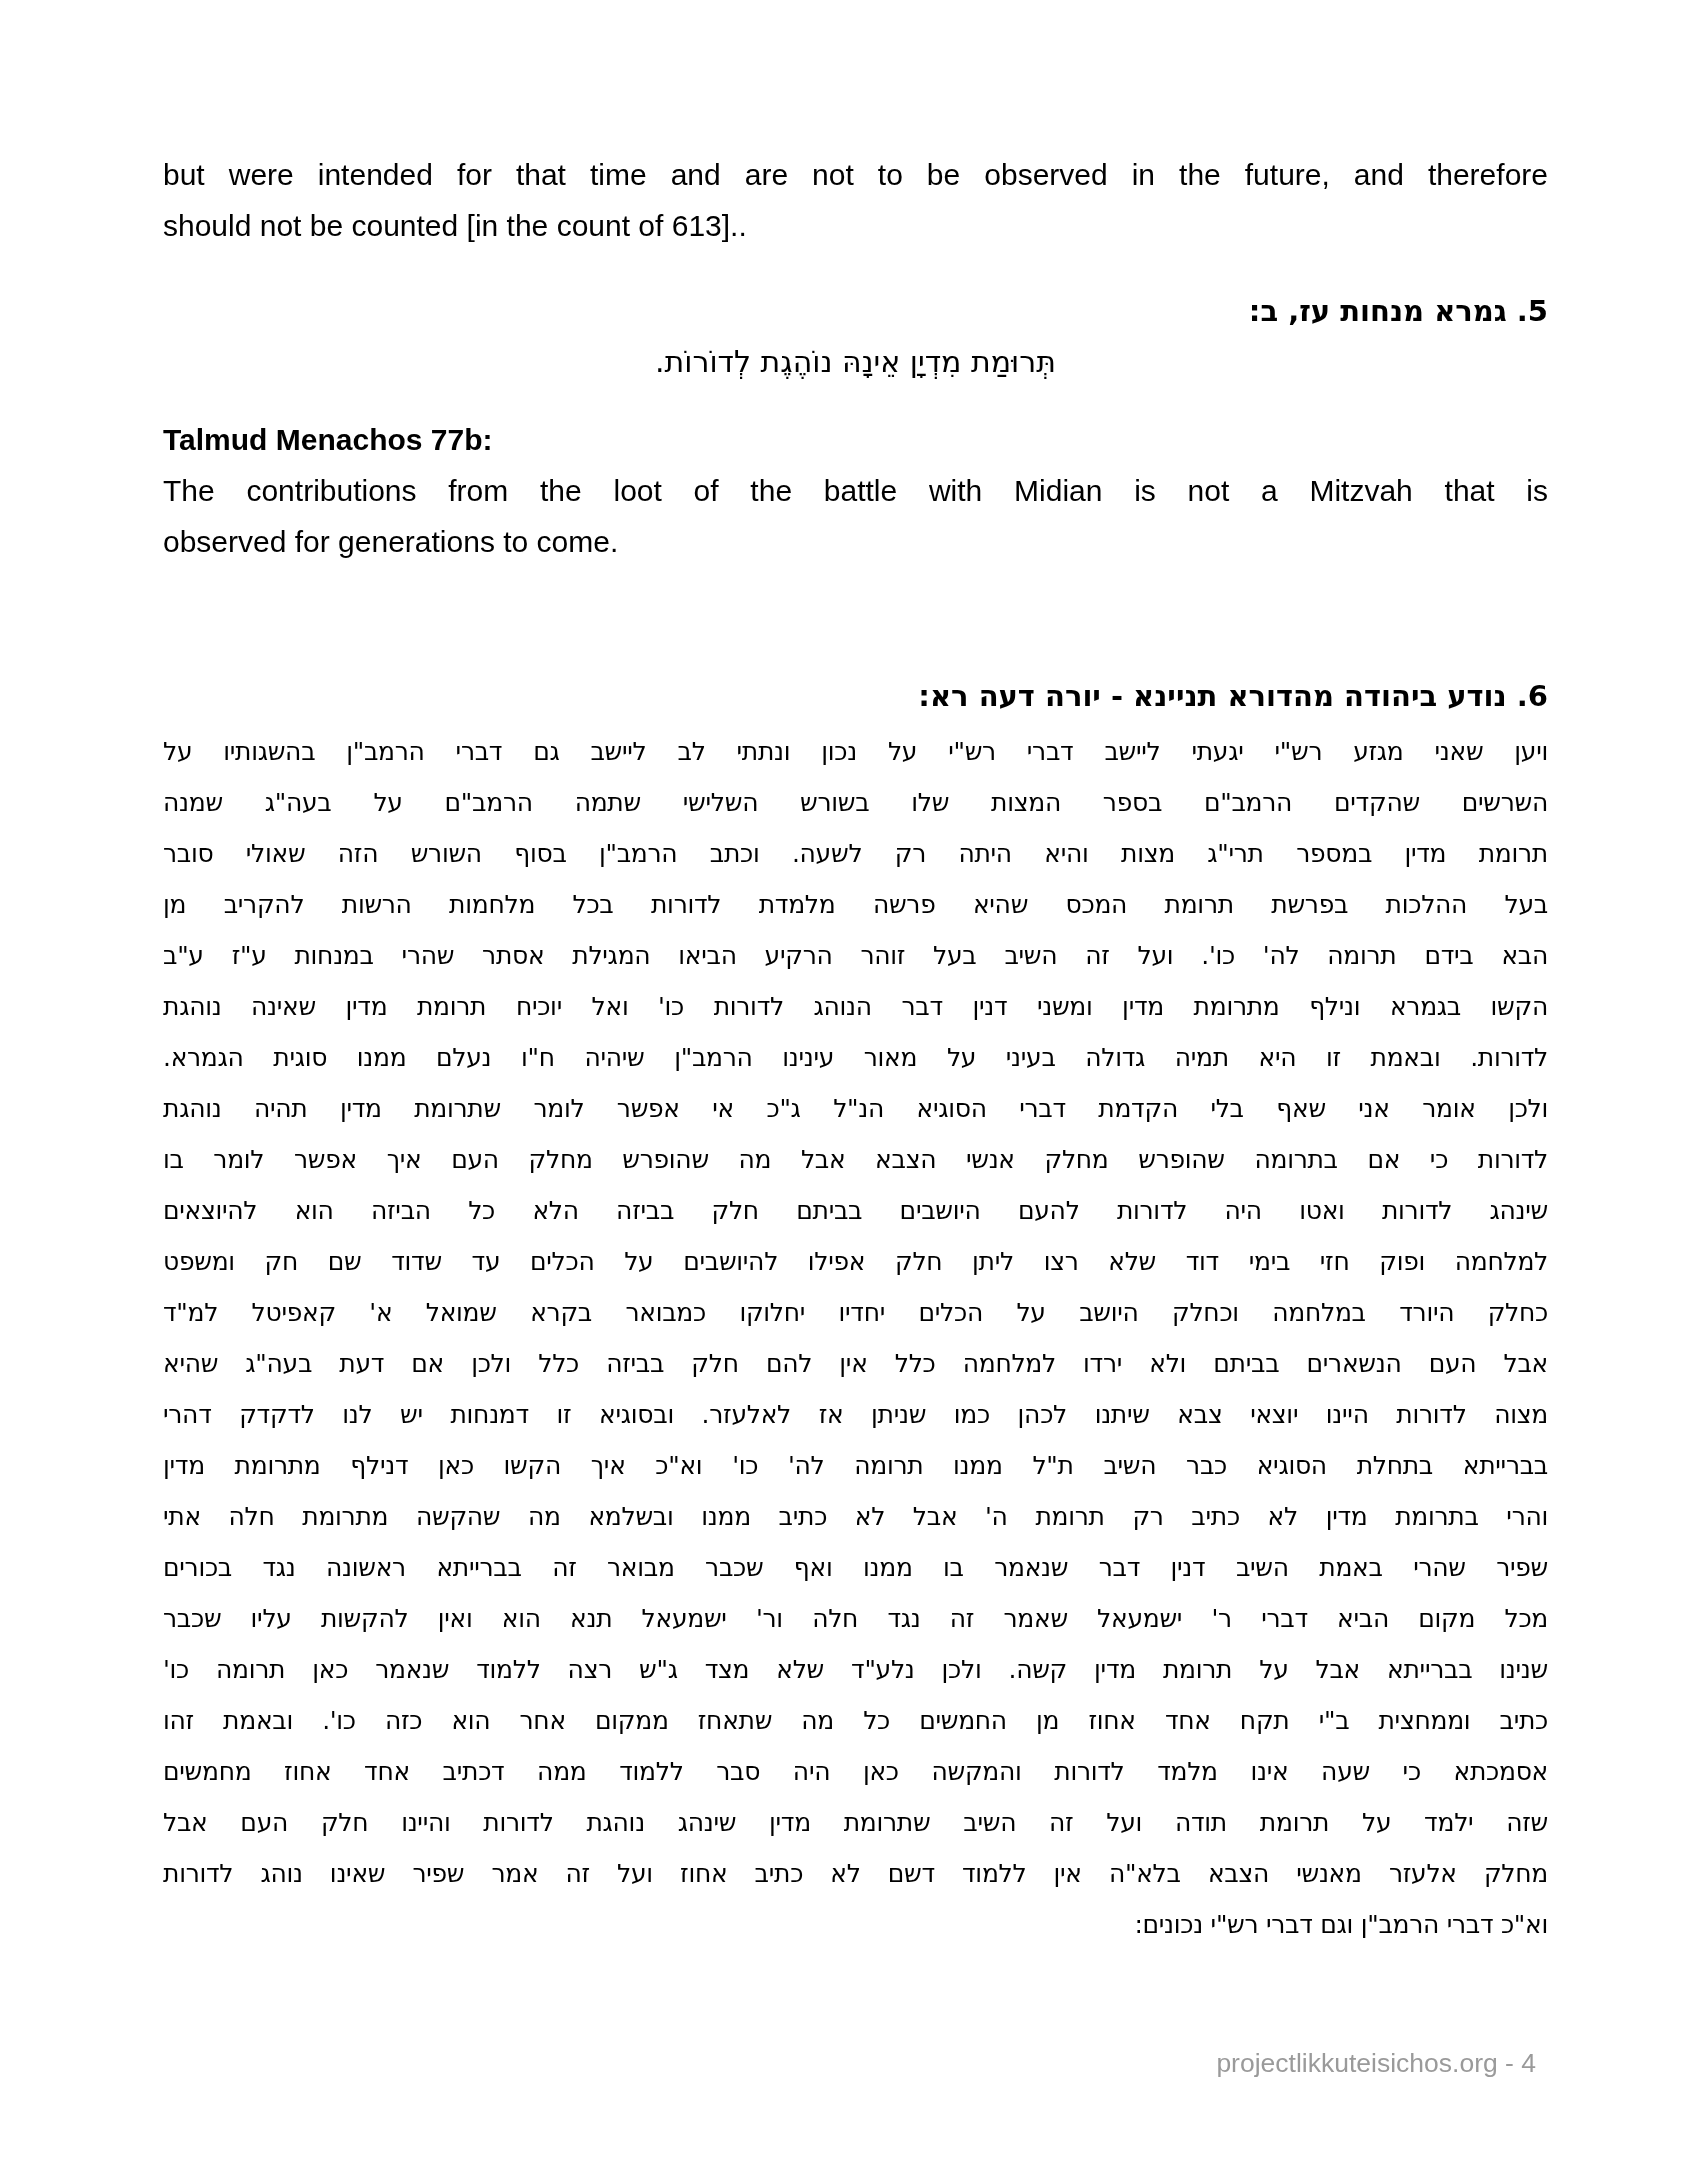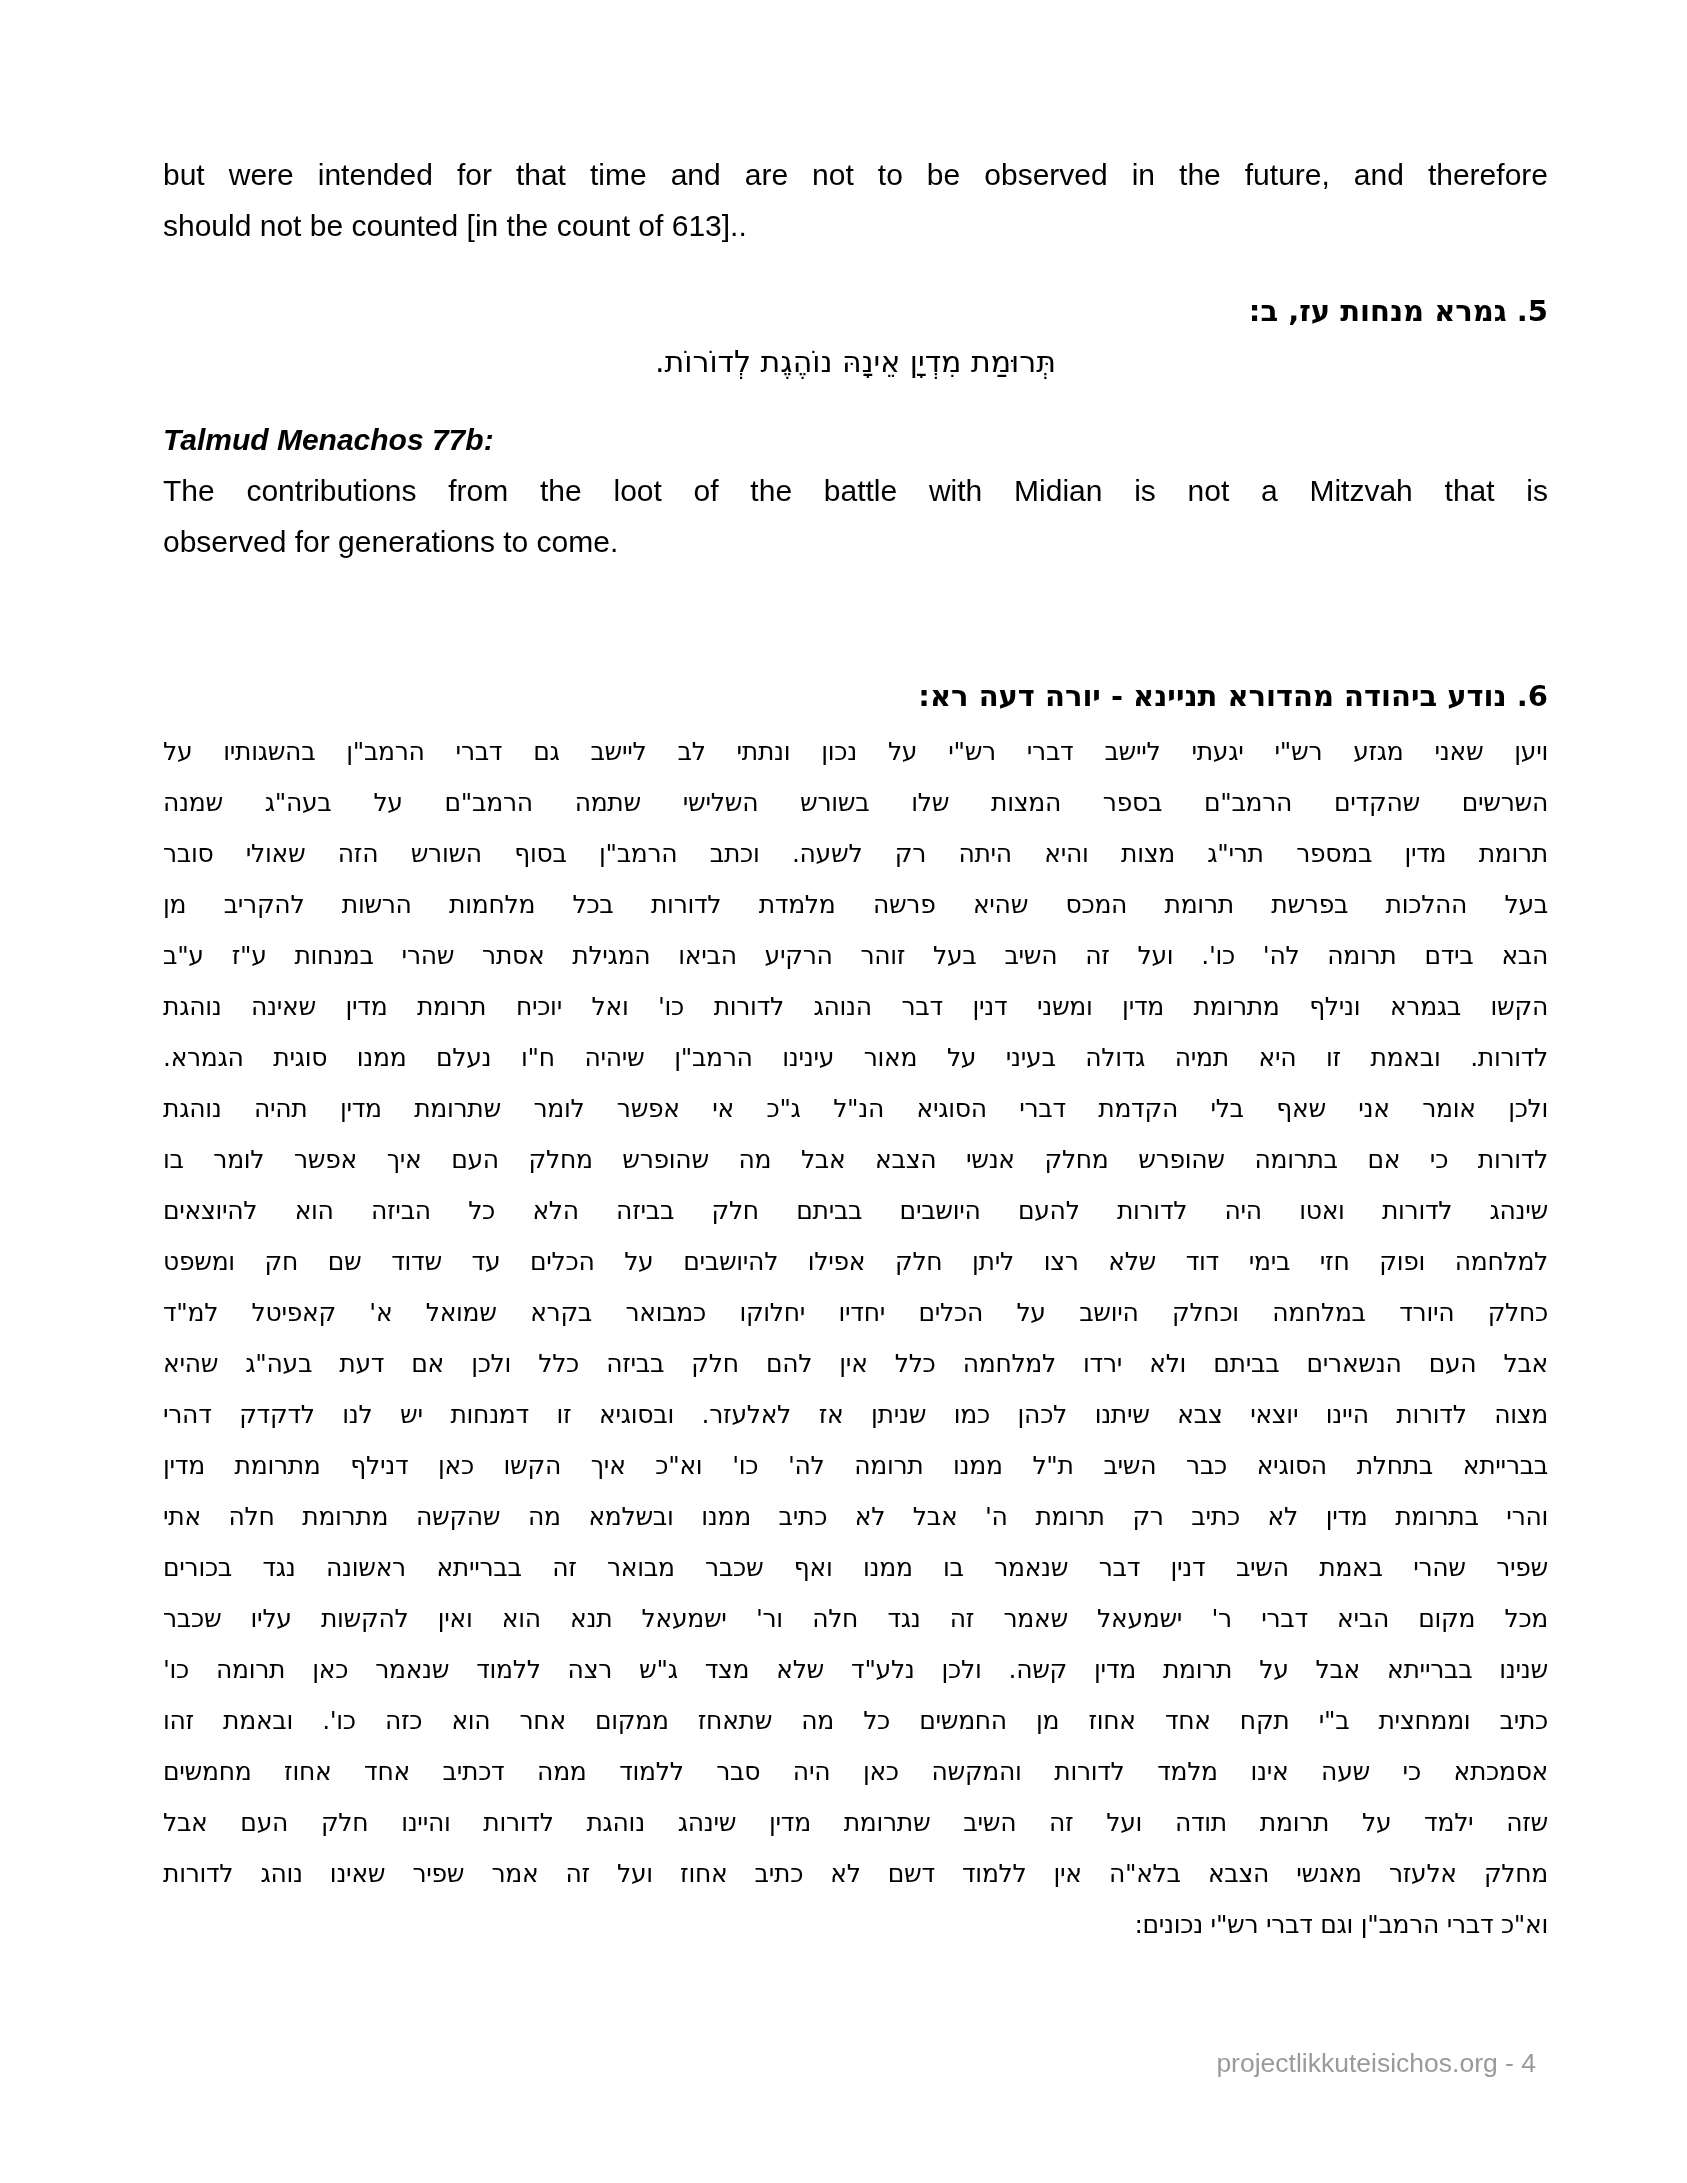--- a/index.html
+++ b/index.html
@@ -86,21 +86,21 @@
 
   <div class="block" style="top:149px;">
     <div class="eng-line">but were intended for that time and are not to be observed in the future, and therefore</div>
     <div class="eng-line last">should not be counted [in the count of 613]..</div>
   </div>
 
   <div class="block heb-heading" style="top:286px;">5. גמרא מנחות עז, ב:</div>
 
   <div class="block quote-line" style="top:336px;text-align:center;">תְּרוּמַת מִדְיָן אֵינָהּ נוֹהֶגֶת לְדוֹרוֹת.</div>
 
-  <div class="block eng-heading" style="top:414px;font-style:italic;">Talmud Menachos 77b:</div>
+  <div class="block eng-heading" style="top:414px;">Talmud Menachos 77b:</div>
 
   <div class="block" style="top:465px;">
     <div class="eng-line">The contributions from the loot of the battle with Midian is not a Mitzvah that is</div>
     <div class="eng-line last">observed for generations to come.</div>
   </div>
 
   <div class="block heb-heading" style="top:671px;">6. נודע ביהודה מהדורא תניינא - יורה דעה רא:</div>
 
   <div class="block heb-para" style="top:726px;">
     <div class="heb-line">ויען שאני מגזע רש"י יגעתי ליישב דברי רש"י על נכון ונתתי לב ליישב גם דברי הרמב"ן בהשגותיו על</div>

